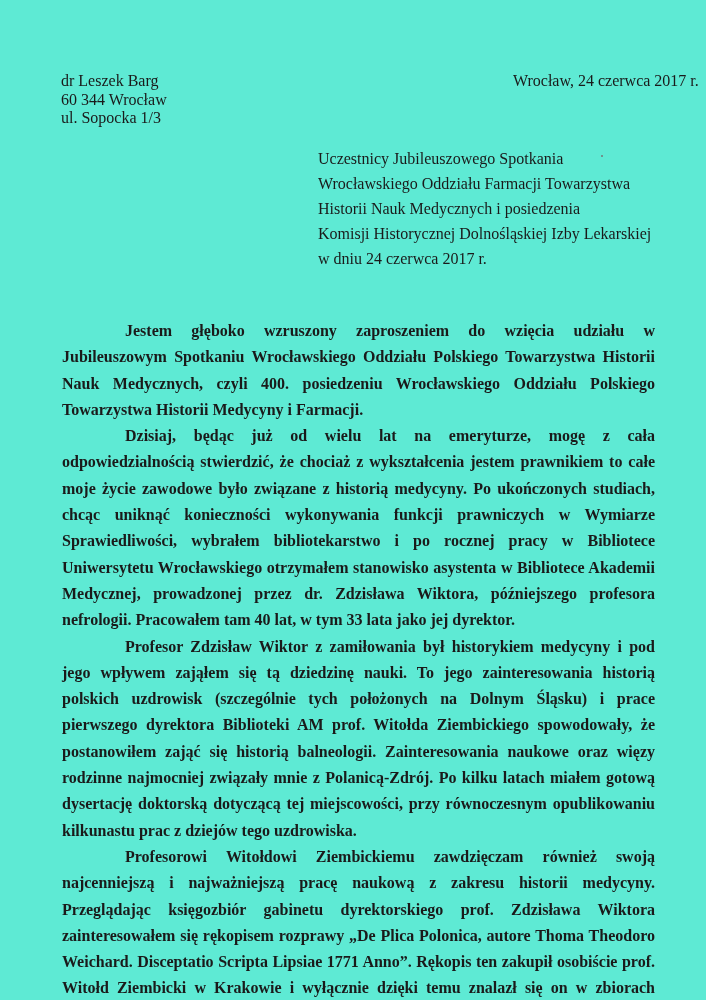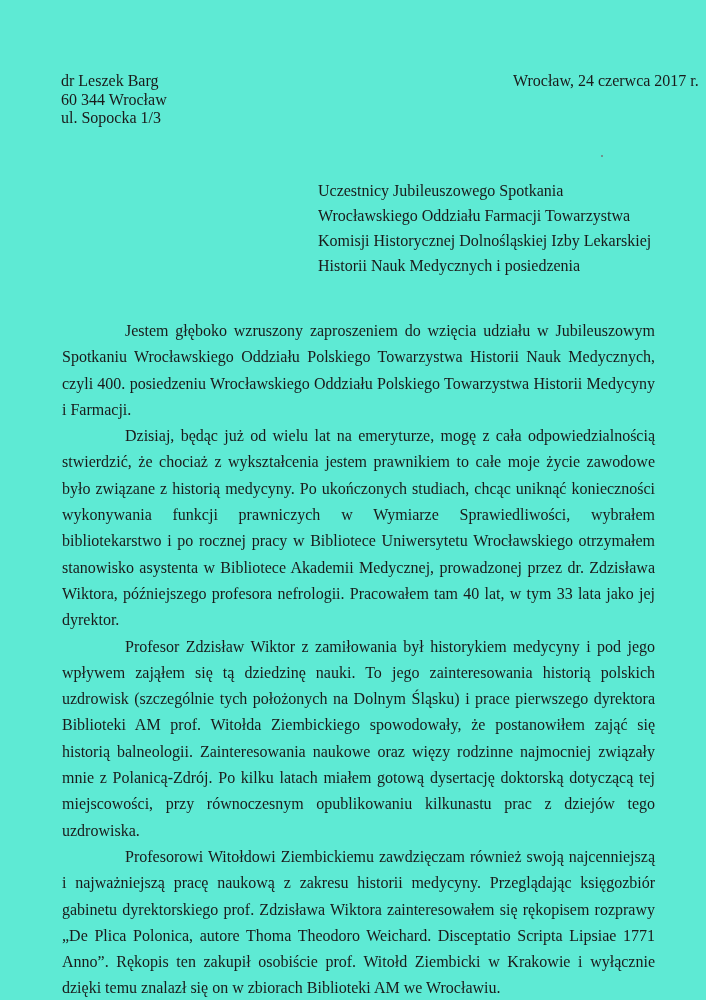--- a/index.html
+++ b/index.html
@@ -38,21 +38,20 @@
       line-height: 18.5px;
       white-space: nowrap;
       margin-left: 40px;
     }
     .recipients {
       position: absolute;
       left: 318px;
       top: 146px;
       font-size: 16px;
       line-height: 25px;
-      margin-top: 32px;
     }
     .recipients div { white-space: nowrap; }
     .stray-mark {
       position: absolute;
       left: 601px;
       top: 155px;
       width: 2px;
       height: 2px;
       background: #777;
       border-radius: 1px;
@@ -63,40 +62,42 @@
       top: 318px;
       width: 593px;
       font-size: 16px;
       line-height: 26.3px;
       text-align: justify;
       hyphens: none;
     }
     .body p {
       margin: 0;
       text-indent: 63px;
+      font-weight: bold;
     }
   </style>
 </head>
 <body>
 
 <div class="page">
 
   <div class="sender">
     <div>dr Leszek Barg</div>
     <div>60 344 Wrocław</div>
     <div>ul. Sopocka 1/3</div>
   </div>
 
   <div class="date">Wrocław, 24 czerwca 2017 r.</div>
 
   <div class="recipients">
     <div>Uczestnicy Jubileuszowego Spotkania</div>
     <div>Wrocławskiego Oddziału Farmacji Towarzystwa</div>
+    <div>Historii Nauk Medycznych i posiedzenia</div>
     <div>Komisji Historycznej Dolnośląskiej Izby Lekarskiej</div>
-    <div>Historii Nauk Medycznych i posiedzenia</div>
+    <div>w dniu 24 czerwca 2017 r.</div>
   </div>
   <div class="stray-mark"></div>
 
   <div class="body">
     <p>Jestem głęboko wzruszony zaproszeniem do wzięcia udziału w Jubileuszowym Spotkaniu Wrocławskiego Oddziału Polskiego Towarzystwa Historii Nauk Medycznych, czyli 400. posiedzeniu Wrocławskiego Oddziału Polskiego Towarzystwa Historii Medycyny i Farmacji.</p>
     <p>Dzisiaj, będąc już od wielu lat na emeryturze, mogę z cała odpowiedzialnością stwierdzić, że chociaż z wykształcenia jestem prawnikiem to całe moje życie zawodowe było związane z historią medycyny. Po ukończonych studiach, chcąc uniknąć konieczności wykonywania funkcji prawniczych w Wymiarze Sprawiedliwości, wybrałem bibliotekarstwo i po rocznej pracy w Bibliotece Uniwersytetu Wrocławskiego otrzymałem stanowisko asystenta w Bibliotece Akademii Medycznej, prowadzonej przez dr. Zdzisława Wiktora, późniejszego profesora nefrologii. Pracowałem tam 40 lat, w tym 33 lata jako jej dyrektor.</p>
     <p>Profesor Zdzisław Wiktor z zamiłowania był historykiem medycyny i pod jego wpływem zająłem się tą dziedzinę nauki. To jego zainteresowania historią polskich uzdrowisk (szczególnie tych położonych na Dolnym Śląsku) i prace pierwszego dyrektora Biblioteki AM prof. Witołda Ziembickiego spowodowały, że postanowiłem zająć się historią balneologii. Zainteresowania naukowe oraz więzy rodzinne najmocniej związały mnie z Polanicą-Zdrój. Po kilku latach miałem gotową dysertację doktorską dotyczącą tej miejscowości, przy równoczesnym opublikowaniu kilkunastu prac z dziejów tego uzdrowiska.</p>
     <p>Profesorowi Witołdowi Ziembickiemu zawdzięczam również swoją najcenniejszą i najważniejszą pracę naukową z zakresu historii medycyny. Przeglądając księgozbiór gabinetu dyrektorskiego prof. Zdzisława Wiktora zainteresowałem się rękopisem rozprawy „De Plica Polonica, autore Thoma Theodoro Weichard. Disceptatio Scripta Lipsiae 1771 Anno”. Rękopis ten zakupił osobiście prof. Witołd Ziembicki w Krakowie i wyłącznie dzięki temu znalazł się on w zbiorach Biblioteki AM we Wrocławiu.</p>
 
   </div>

